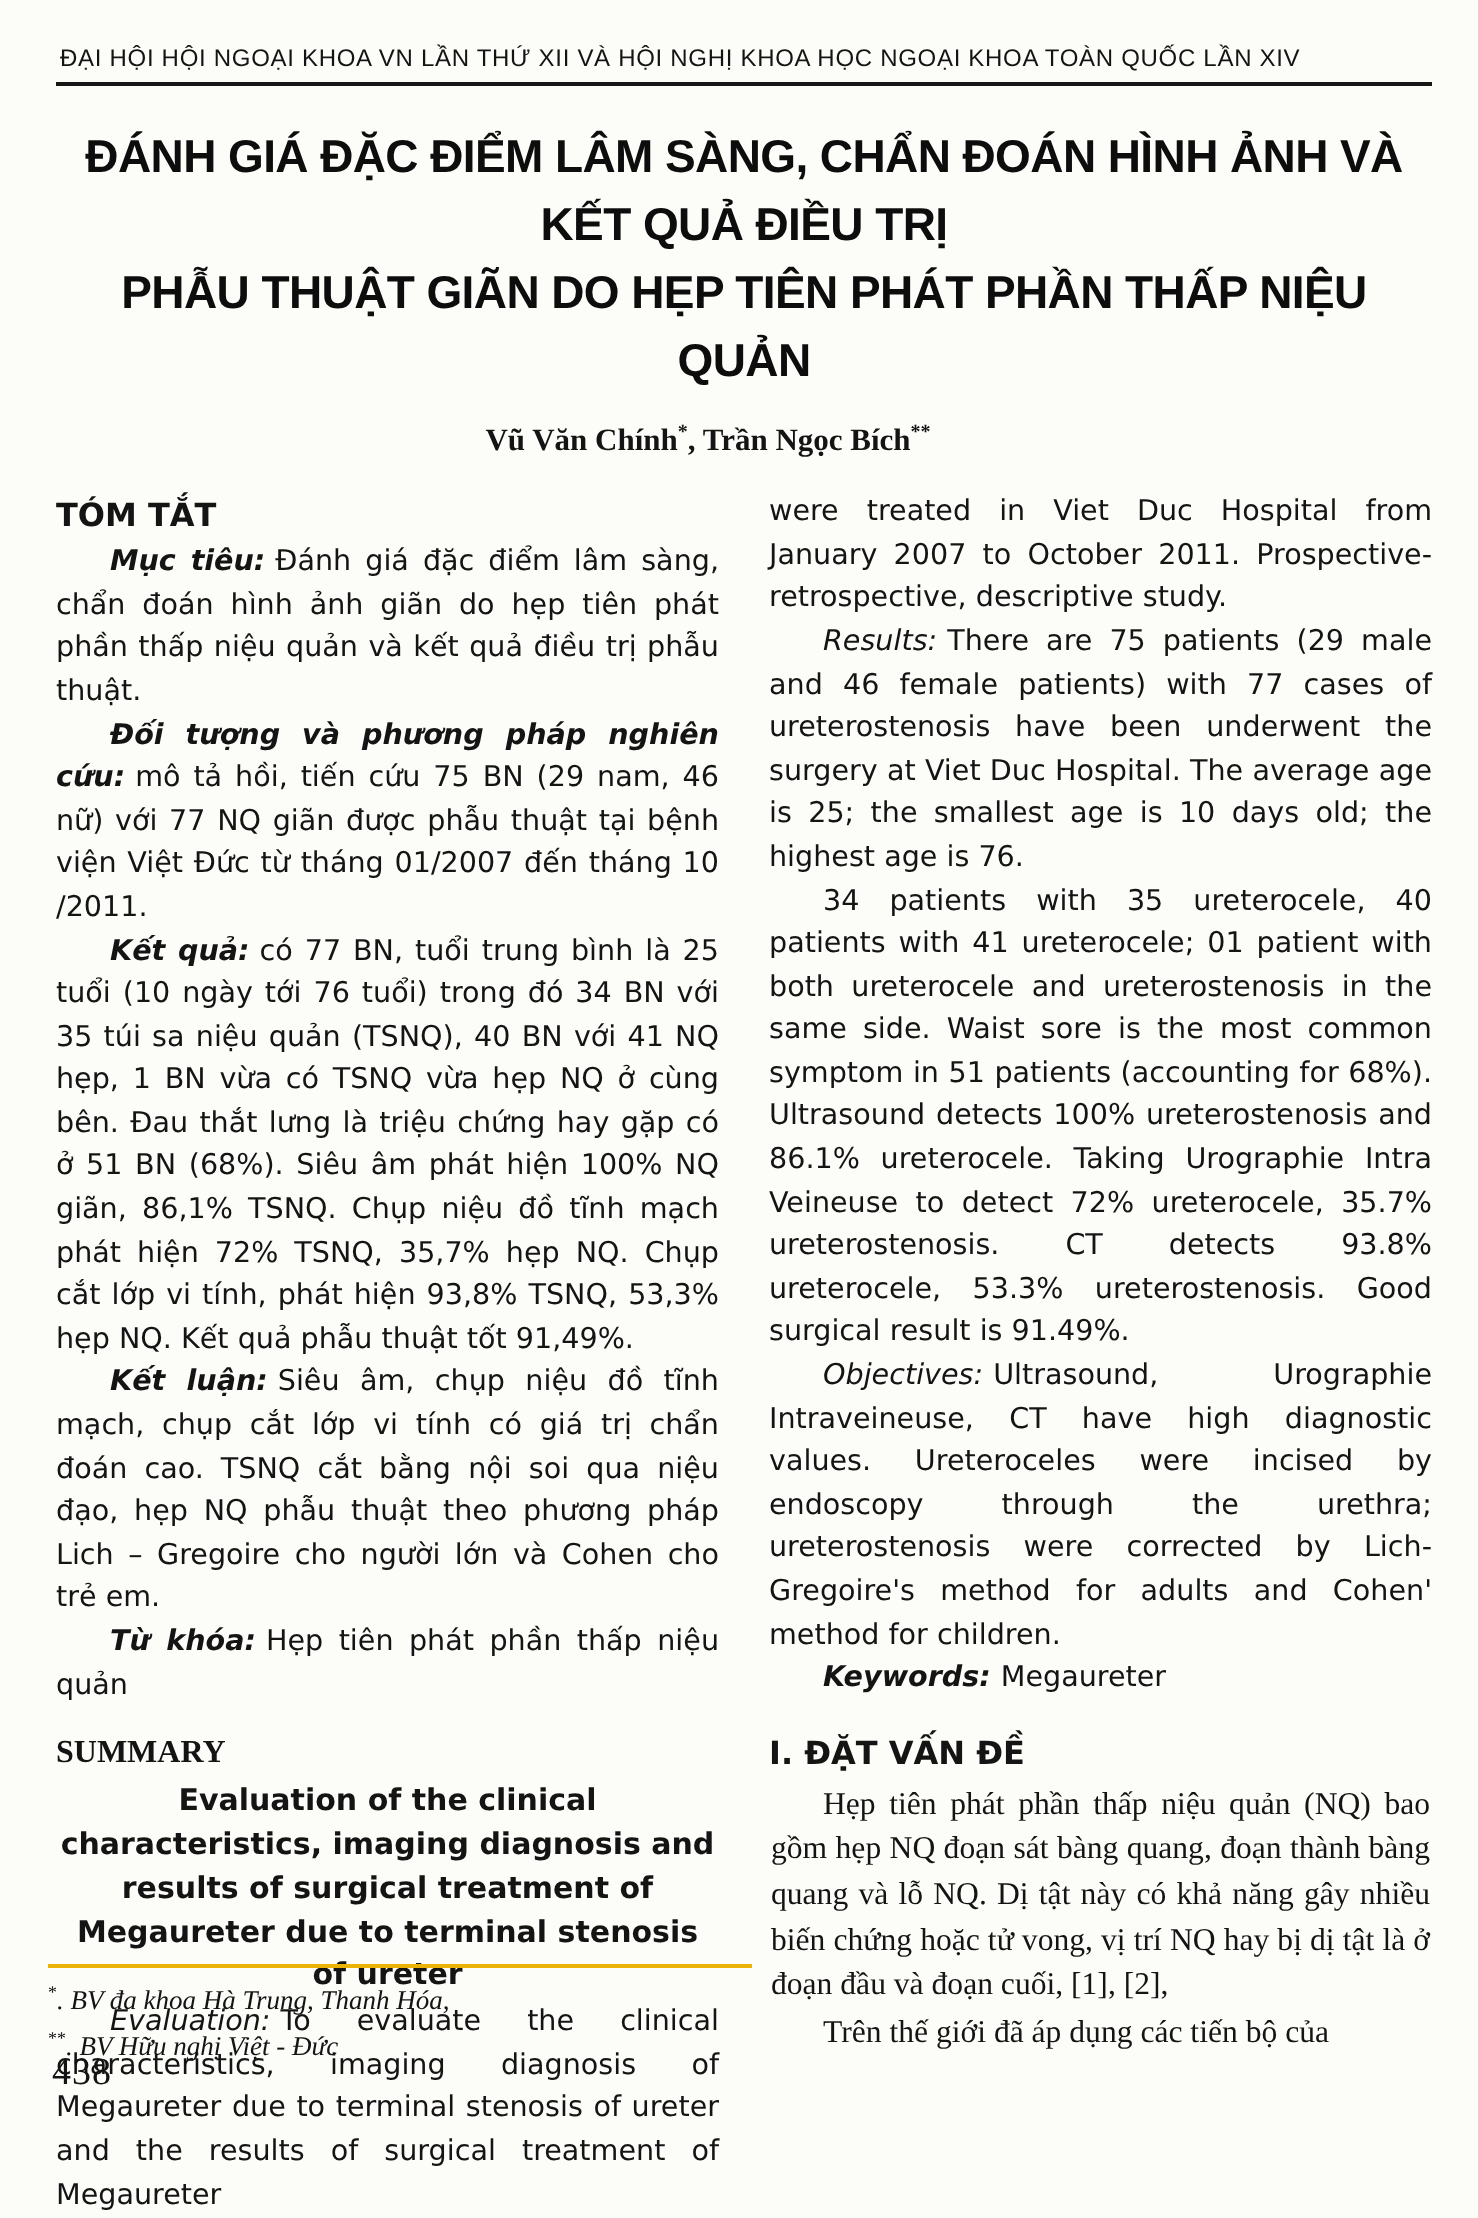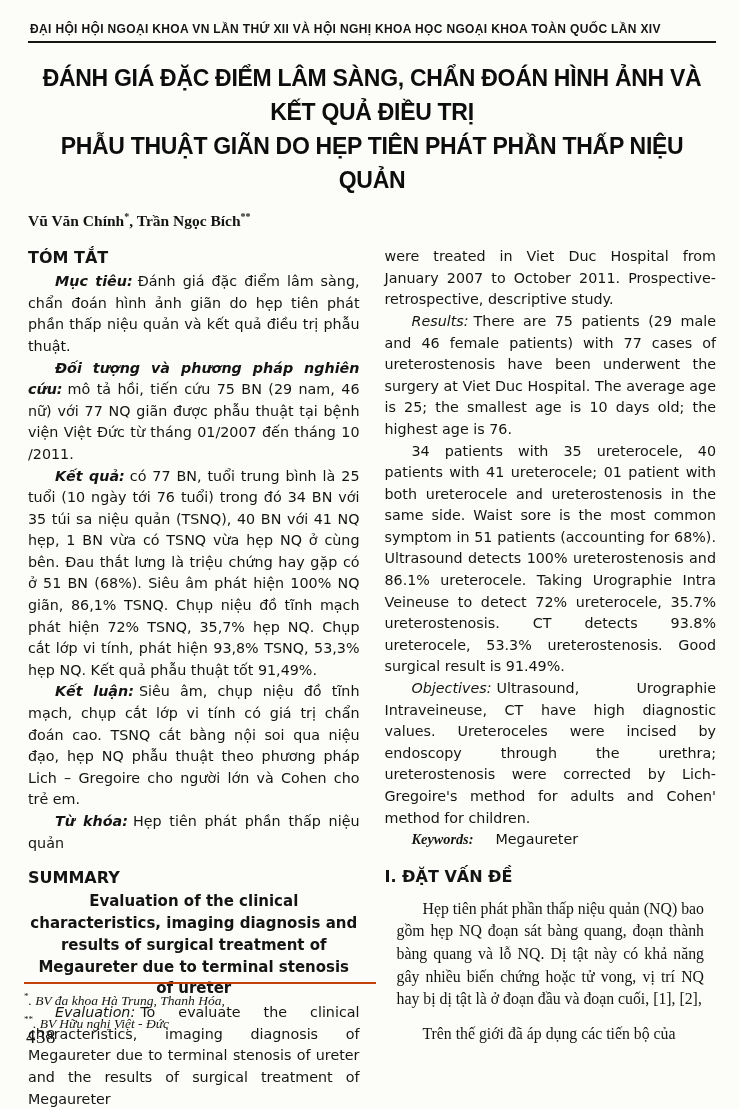--- a/index.html
+++ b/index.html
@@ -8,21 +8,21 @@
     background:#fcfcf9;color:#141414;
     font-family:"DejaVu Sans",sans-serif;
     position:relative;overflow:hidden;
     -webkit-font-smoothing:antialiased;
   }
   .page{padding:16px 23px 0 28px;}
 
   
   .running-head{
     font-family:"Liberation Sans",sans-serif;
-    font-weight:bold;
+    font-weight:normal;
     font-size:12px;
     letter-spacing:.35px;
     white-space:nowrap;
     padding:6px 0 5px 2px;
     border-bottom:2.5px solid #161616;
   }
 
   
   .article-title{
     margin:18px auto 0;
@@ -31,21 +31,21 @@
     font-weight:bold;
     font-size:23px;
     letter-spacing:-.3px;
     line-height:34px;
     color:#0d0d0d;
   }
 
   
   .authors{
     margin-top:14px;
-    text-align:left;
+    text-align:center;
     padding-right:36px;
     font-family:"Liberation Serif",serif;
     font-weight:bold;
     font-size:15.5px;
   }
   .authors sup{font-size:10px;}
 
   
   .columns{display:flex;gap:25px;margin-top:16px;}
   .col{width:333px;}
@@ -54,60 +54,60 @@
     margin:0;
     text-align:justify;
     text-indent:27px;
     font-size:14.3px;
     line-height:21.6px;
   }
   p.no-indent{text-indent:0;}
 
   .lead-vn{font-weight:bold;font-style:italic;margin-right:5px;}
   .lead-en{font-style:italic;margin-right:5px;}
-  .lead-kw{font-weight:bold;font-style:italic;margin-right:22px;font-family:Liberation Serif, serif;}
+  .lead-kw{font-weight:bold;font-style:italic;margin-right:5px;}
 
   .sec-heading{
     font-family:"DejaVu Sans",sans-serif;
     font-weight:bold;
     font-size:16px;
     margin:0 0 4px 0;
   }
   .tomtat-heading{margin-top:2px;}
-  .summary-heading{margin-top:14px;}
+  .summary-heading{margin-top:14px;font-family:Liberation Serif, serif;}
   .summary-subtitle{
     margin:2px 0 2px 0;
     font-weight:bold;
     font-size:15px;
     line-height:21.8px;
     text-align:center;
   }
 
   
   .intro-heading{
     font-family:"DejaVu Sans",sans-serif;
     font-weight:bold;
     font-size:16px;
     margin:16px 0 6px 0;
   }
   p.intro-p{
-    margin:12px;
+    margin:1px;
     text-align:justify;
     text-indent:26px;
     font-family:"Liberation Serif",serif;
     font-size:15.8px;
     line-height:22.6px;
   }
 
   
   .footnote-block{
     position:absolute;
     left:24px;top:982px;
     width:352px;
-    border-top:2px solid #c2410c;
+    border-top:2px solid #eab308;
     padding-top:3px;
     font-family:"Liberation Serif",serif;
     font-style:italic;
     font-size:13.5px;
     line-height:19px;
   }
   .footnote-block sup{font-size:9px;font-style:normal;}
 
   .page-number{
     position:absolute;

